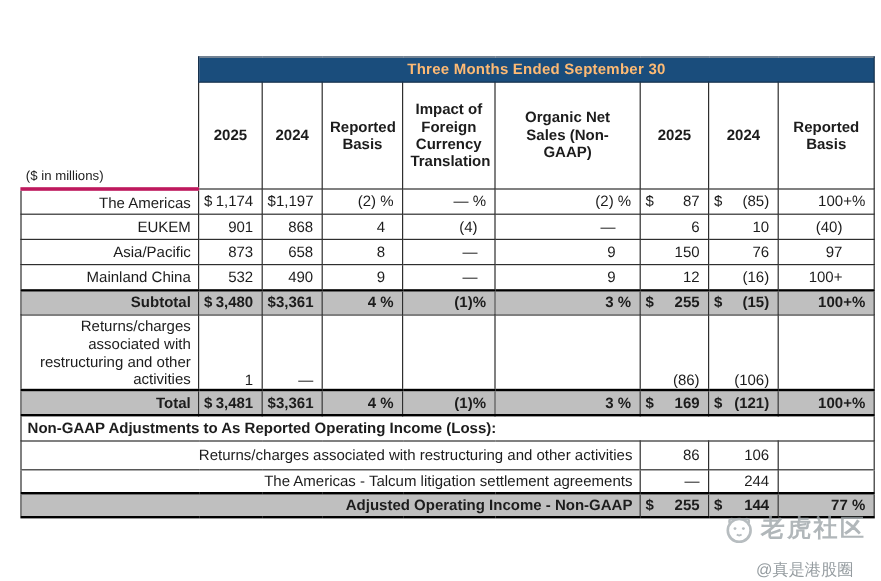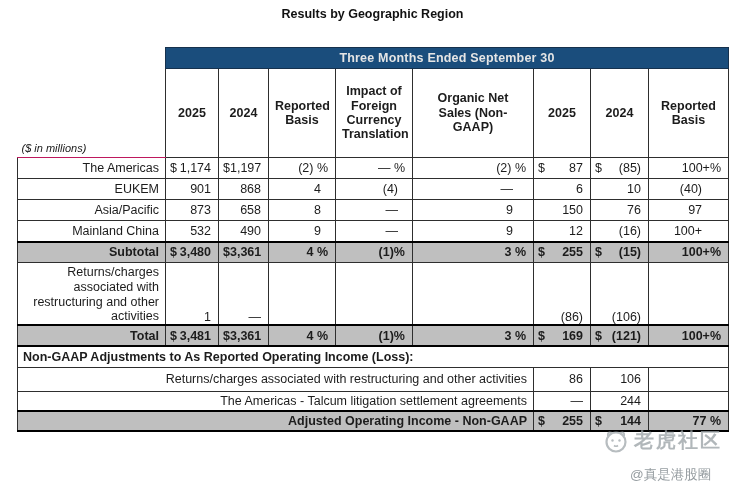--- a/index.html
+++ b/index.html
@@ -8,28 +8,28 @@
     font-family:"Liberation Sans", sans-serif;color:#1c1c1c;overflow:hidden;
   }
   .title-block{position:absolute;top:7px;left:17px;width:711px;text-align:center;
     font-weight:bold;font-size:12.5px;line-height:1.18;color:#111;}
   table.results{position:absolute;top:47px;left:17px;width:711px;
     border-collapse:collapse;table-layout:fixed;}
   td{border:1px solid #2e2e2e;font-size:12.5px;padding:0 6px;box-sizing:border-box;
     vertical-align:middle;background:#fff;overflow:hidden;}
   
   td.nb{border:none;background:transparent;}
-  td.blue{background:#1a4d7c;color:#e5e5e5;font-weight:bold;text-align:center;height:21px;
+  td.blue{background:#1a4d7c;color:#fdba74;font-weight:bold;text-align:center;height:21px;
     border:1px solid #16314d;font-size:12.5px;letter-spacing:.2px;}
   tr.g1 td{height:45px;}
   tr.g2 td{height:89px;}
   td.gh{font-weight:bold;text-align:center;line-height:1.15;}
   .narrow{display:inline-block;max-width:74px;}
-  td.units{border:none;border-bottom:1px solid #be185d;vertical-align:bottom;
-    font-style:italic;font-size:11px;padding:0 2px 3px 4px;background:transparent;}
+  td.units{border:none;border-bottom:3px solid #be185d;vertical-align:bottom;
+    font-size:11px;padding:0 2px 3px 4px;background:transparent;}
   
   tr.dr td{height:21px;}
   td.lab{text-align:right;padding-left:5px;}
   td.ind{padding-left:27px;}
   td.num{text-align:right;padding-right:7px;white-space:nowrap;}
   td.pr14{padding-right:14px;}
   td.pr20{padding-right:20px;}
   td.pr26{padding-right:26px;}
   td.cur{padding:0;}
   .fx{display:flex;justify-content:space-between;align-items:center;
@@ -49,21 +49,20 @@
   .wm-row{position:absolute;top:427px;left:603px;display:flex;align-items:center;gap:5px;}
   .wm-brand{font-size:20px;font-weight:bold;color:rgba(158,165,169,0.8);letter-spacing:2px;white-space:nowrap;text-align:center;}
   .wm-handle{position:absolute;top:454px;left:630px;font-size:13.5px;
     color:rgba(138,145,150,0.9);white-space:nowrap;margin-top:12px;}
   .tiger{opacity:.75;}
 </style>
 </head>
 <body>
 
 <div class="title-block">
-  <div>Results by Geographic Region</div>
 </div>
 
 <table class="results">
   <colgroup>
     <col style="width:148px">
       <col style="width:53px">
       <col style="width:50px">
     <col style="width:67px">
       <col style="width:77px">
       <col style="width:121px">

